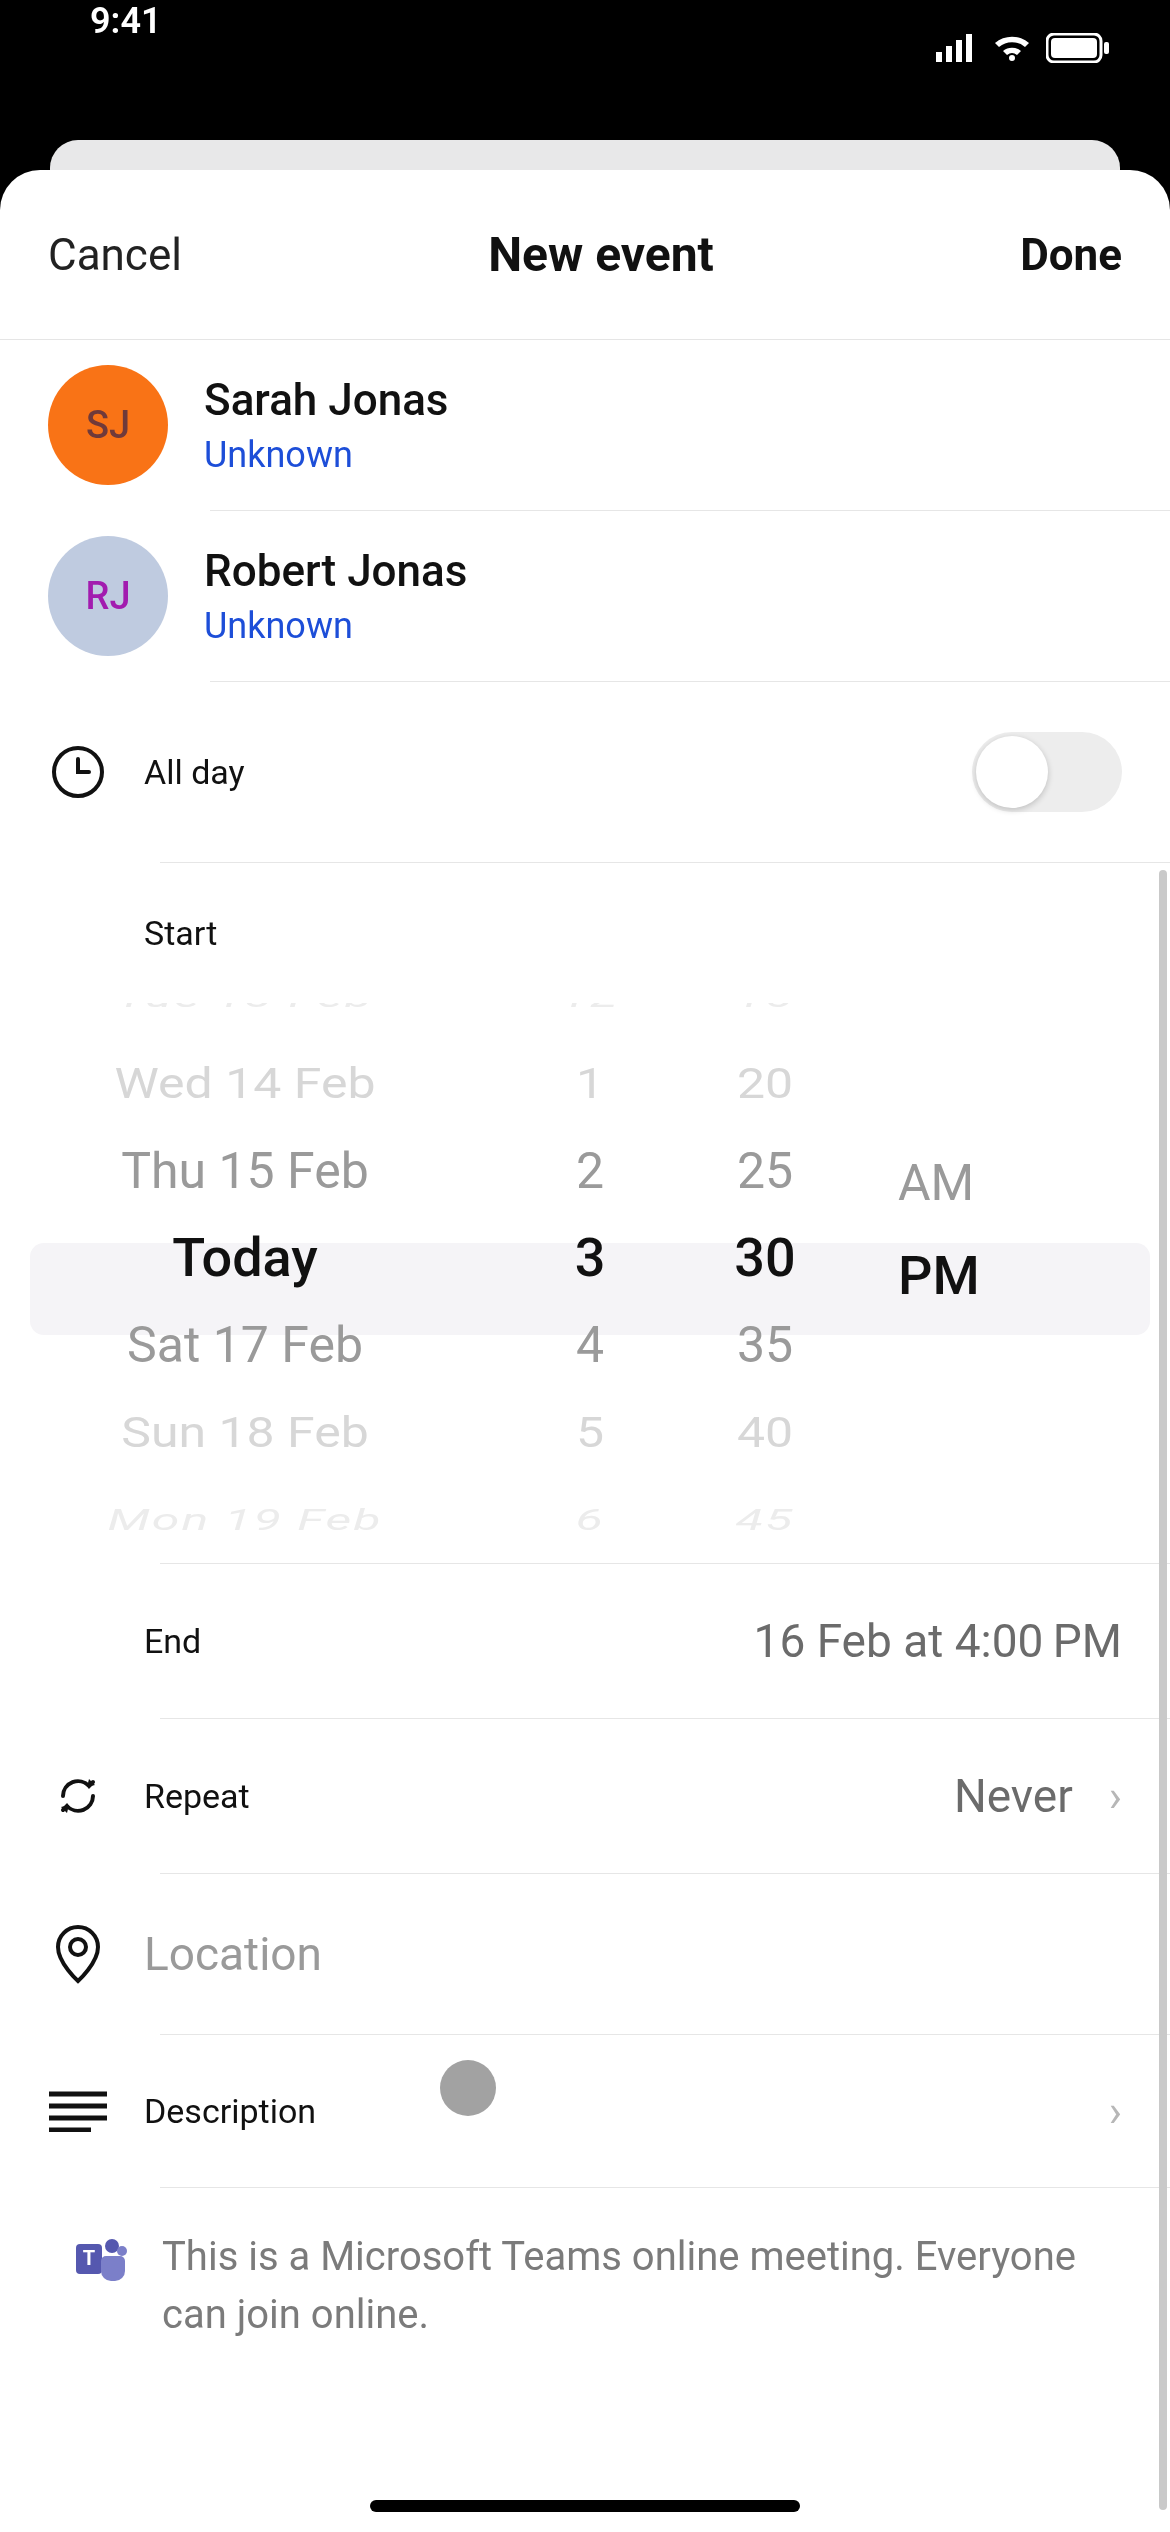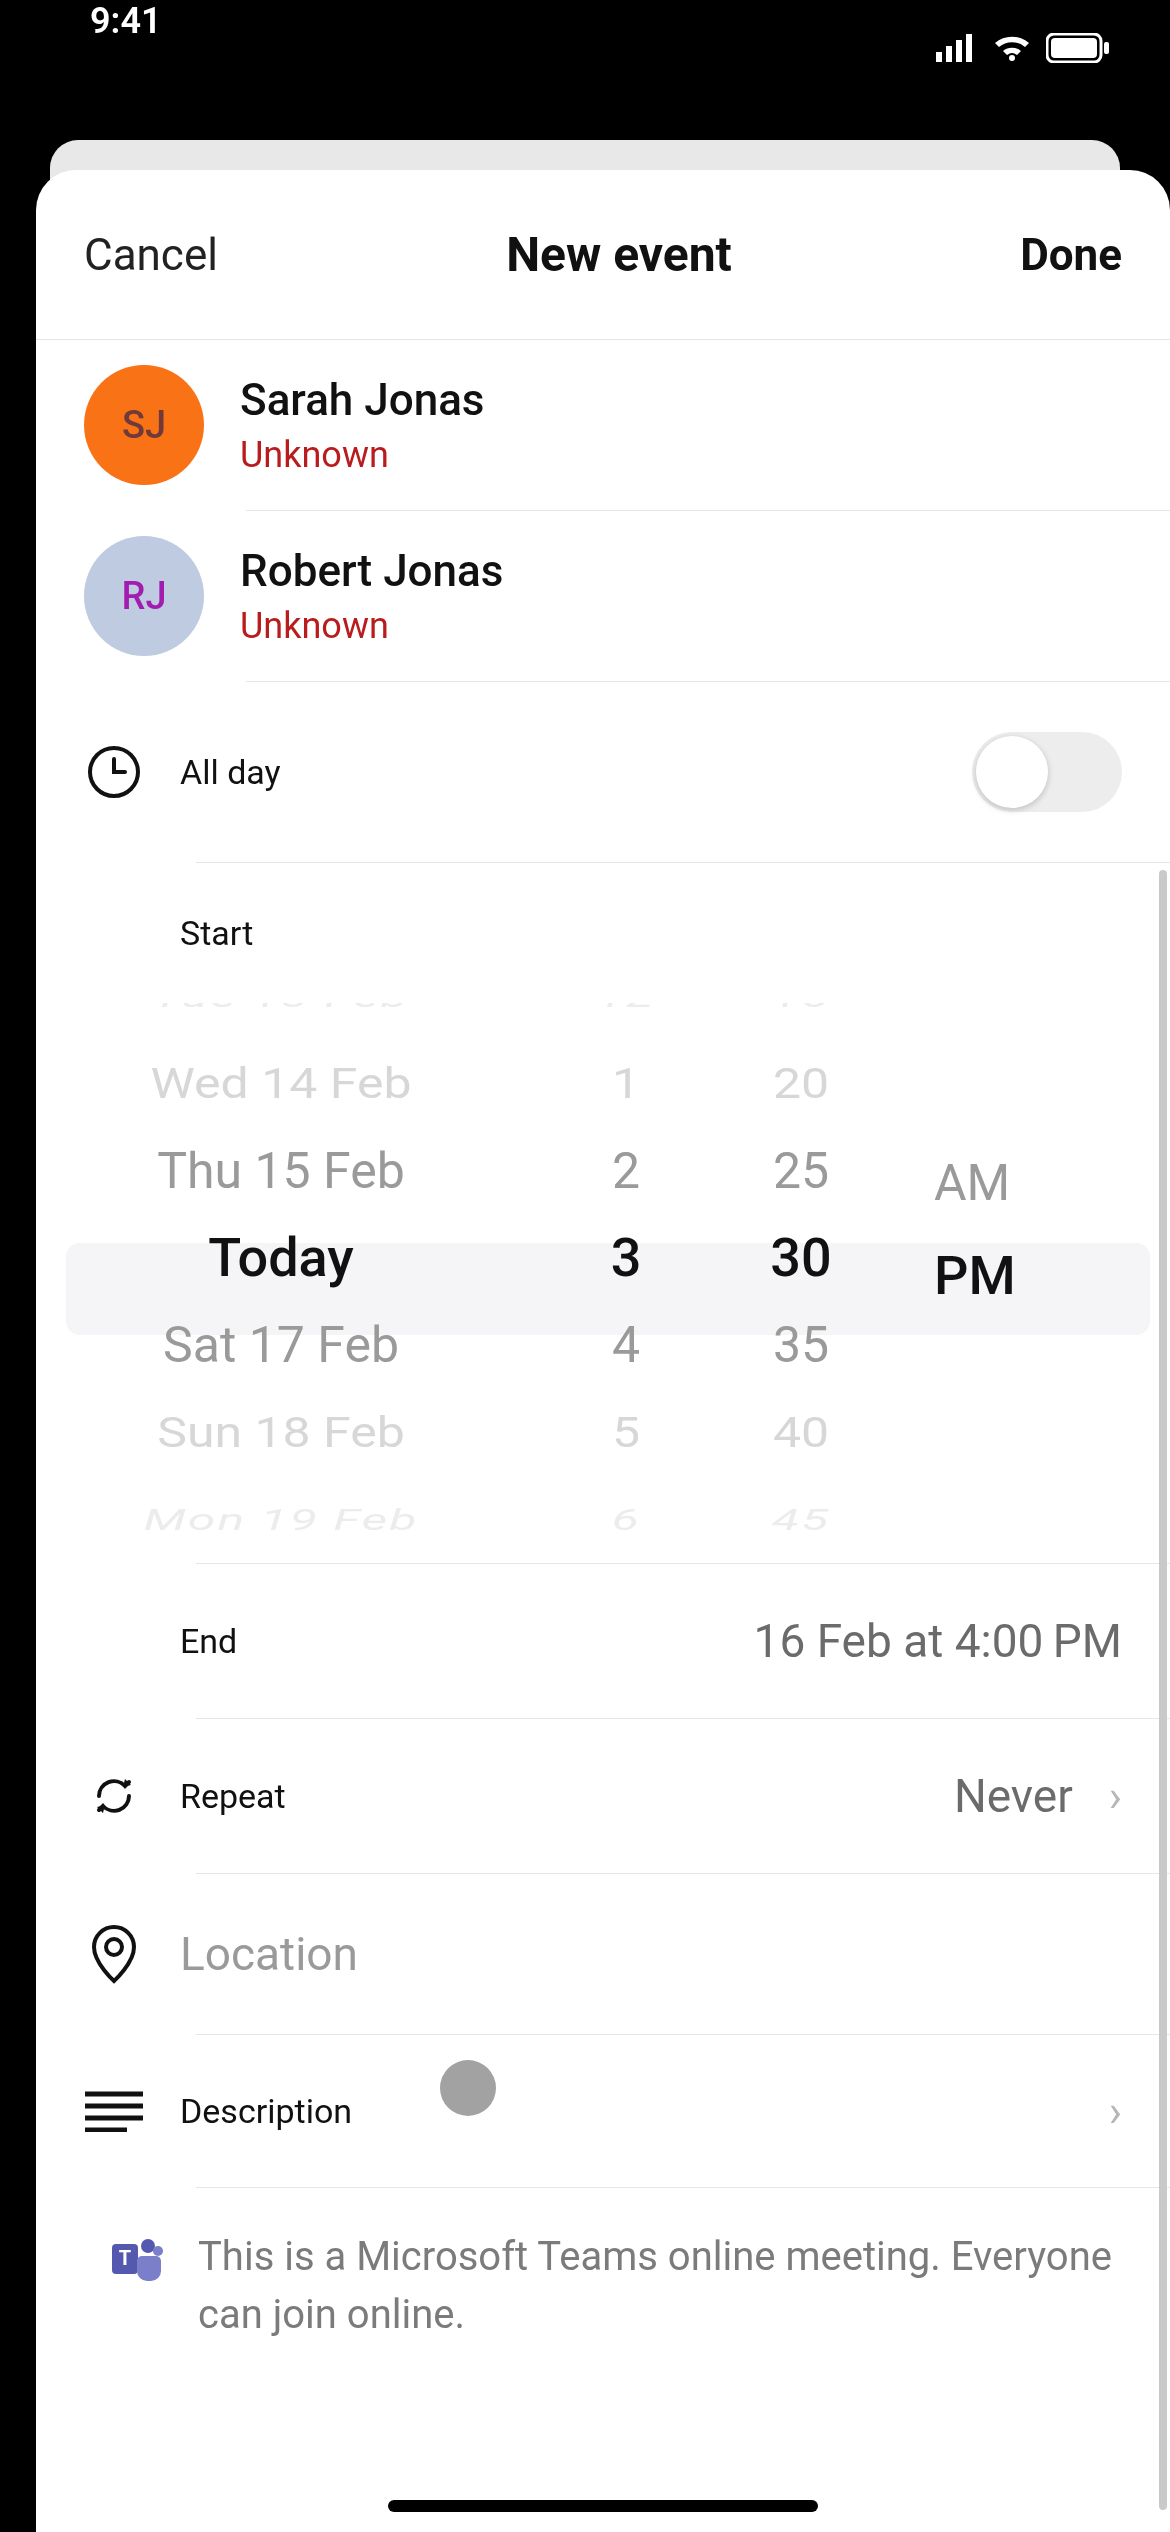--- a/index.html
+++ b/index.html
@@ -30,21 +30,20 @@
     border-radius: 28px 28px 0 0;
   }
   .sheet {
     position: absolute;
     top: 170px;
     left:0; right:0; bottom:0;
     background:#fff;
     border-radius: 40px 40px 0 0;
     display:flex;
     flex-direction:column;
-    margin-left:36px;
   }
   .header {
     height: 170px;
     display:flex;
     align-items:center;
     justify-content:space-between;
     padding: 0 48px;
     border-bottom: 1px solid #e5e5e5;
   }
   .header-cancel { font-size: 44px; color:#222; }
@@ -60,21 +59,21 @@
   .avatar {
     width: 120px; height: 120px;
     border-radius: 60px;
     display:flex; align-items:center; justify-content:center;
     font-size:38px; font-weight:500;
   }
   .avatar-pink { background:#f97316; color:#703a3a; }
   .avatar-blue { background:#bfcbe0; color:#a21caf; }
   .att-text { display:flex; flex-direction:column; gap:8px; }
   .att-name { font-size:44px; font-weight:500; color:#111; }
-  .att-sub { font-size:36px; color:#b91c1c; }
+  .att-sub { font-size:36px; color:#1d4ed8; }
   .divider { height:1px; background:#e6e6e6; margin-left:210px; }
   .section-divider { height:1px; background:#e6e6e6; margin-left:160px; }
   .row {
     display:flex;
     align-items:center;
     padding: 50px 48px;
     gap: 36px;
   }
   .row-icon { width:60px; display:flex; justify-content:center; }
   .row-label { font-size:34px; color:#111; flex:0 0 auto; }

